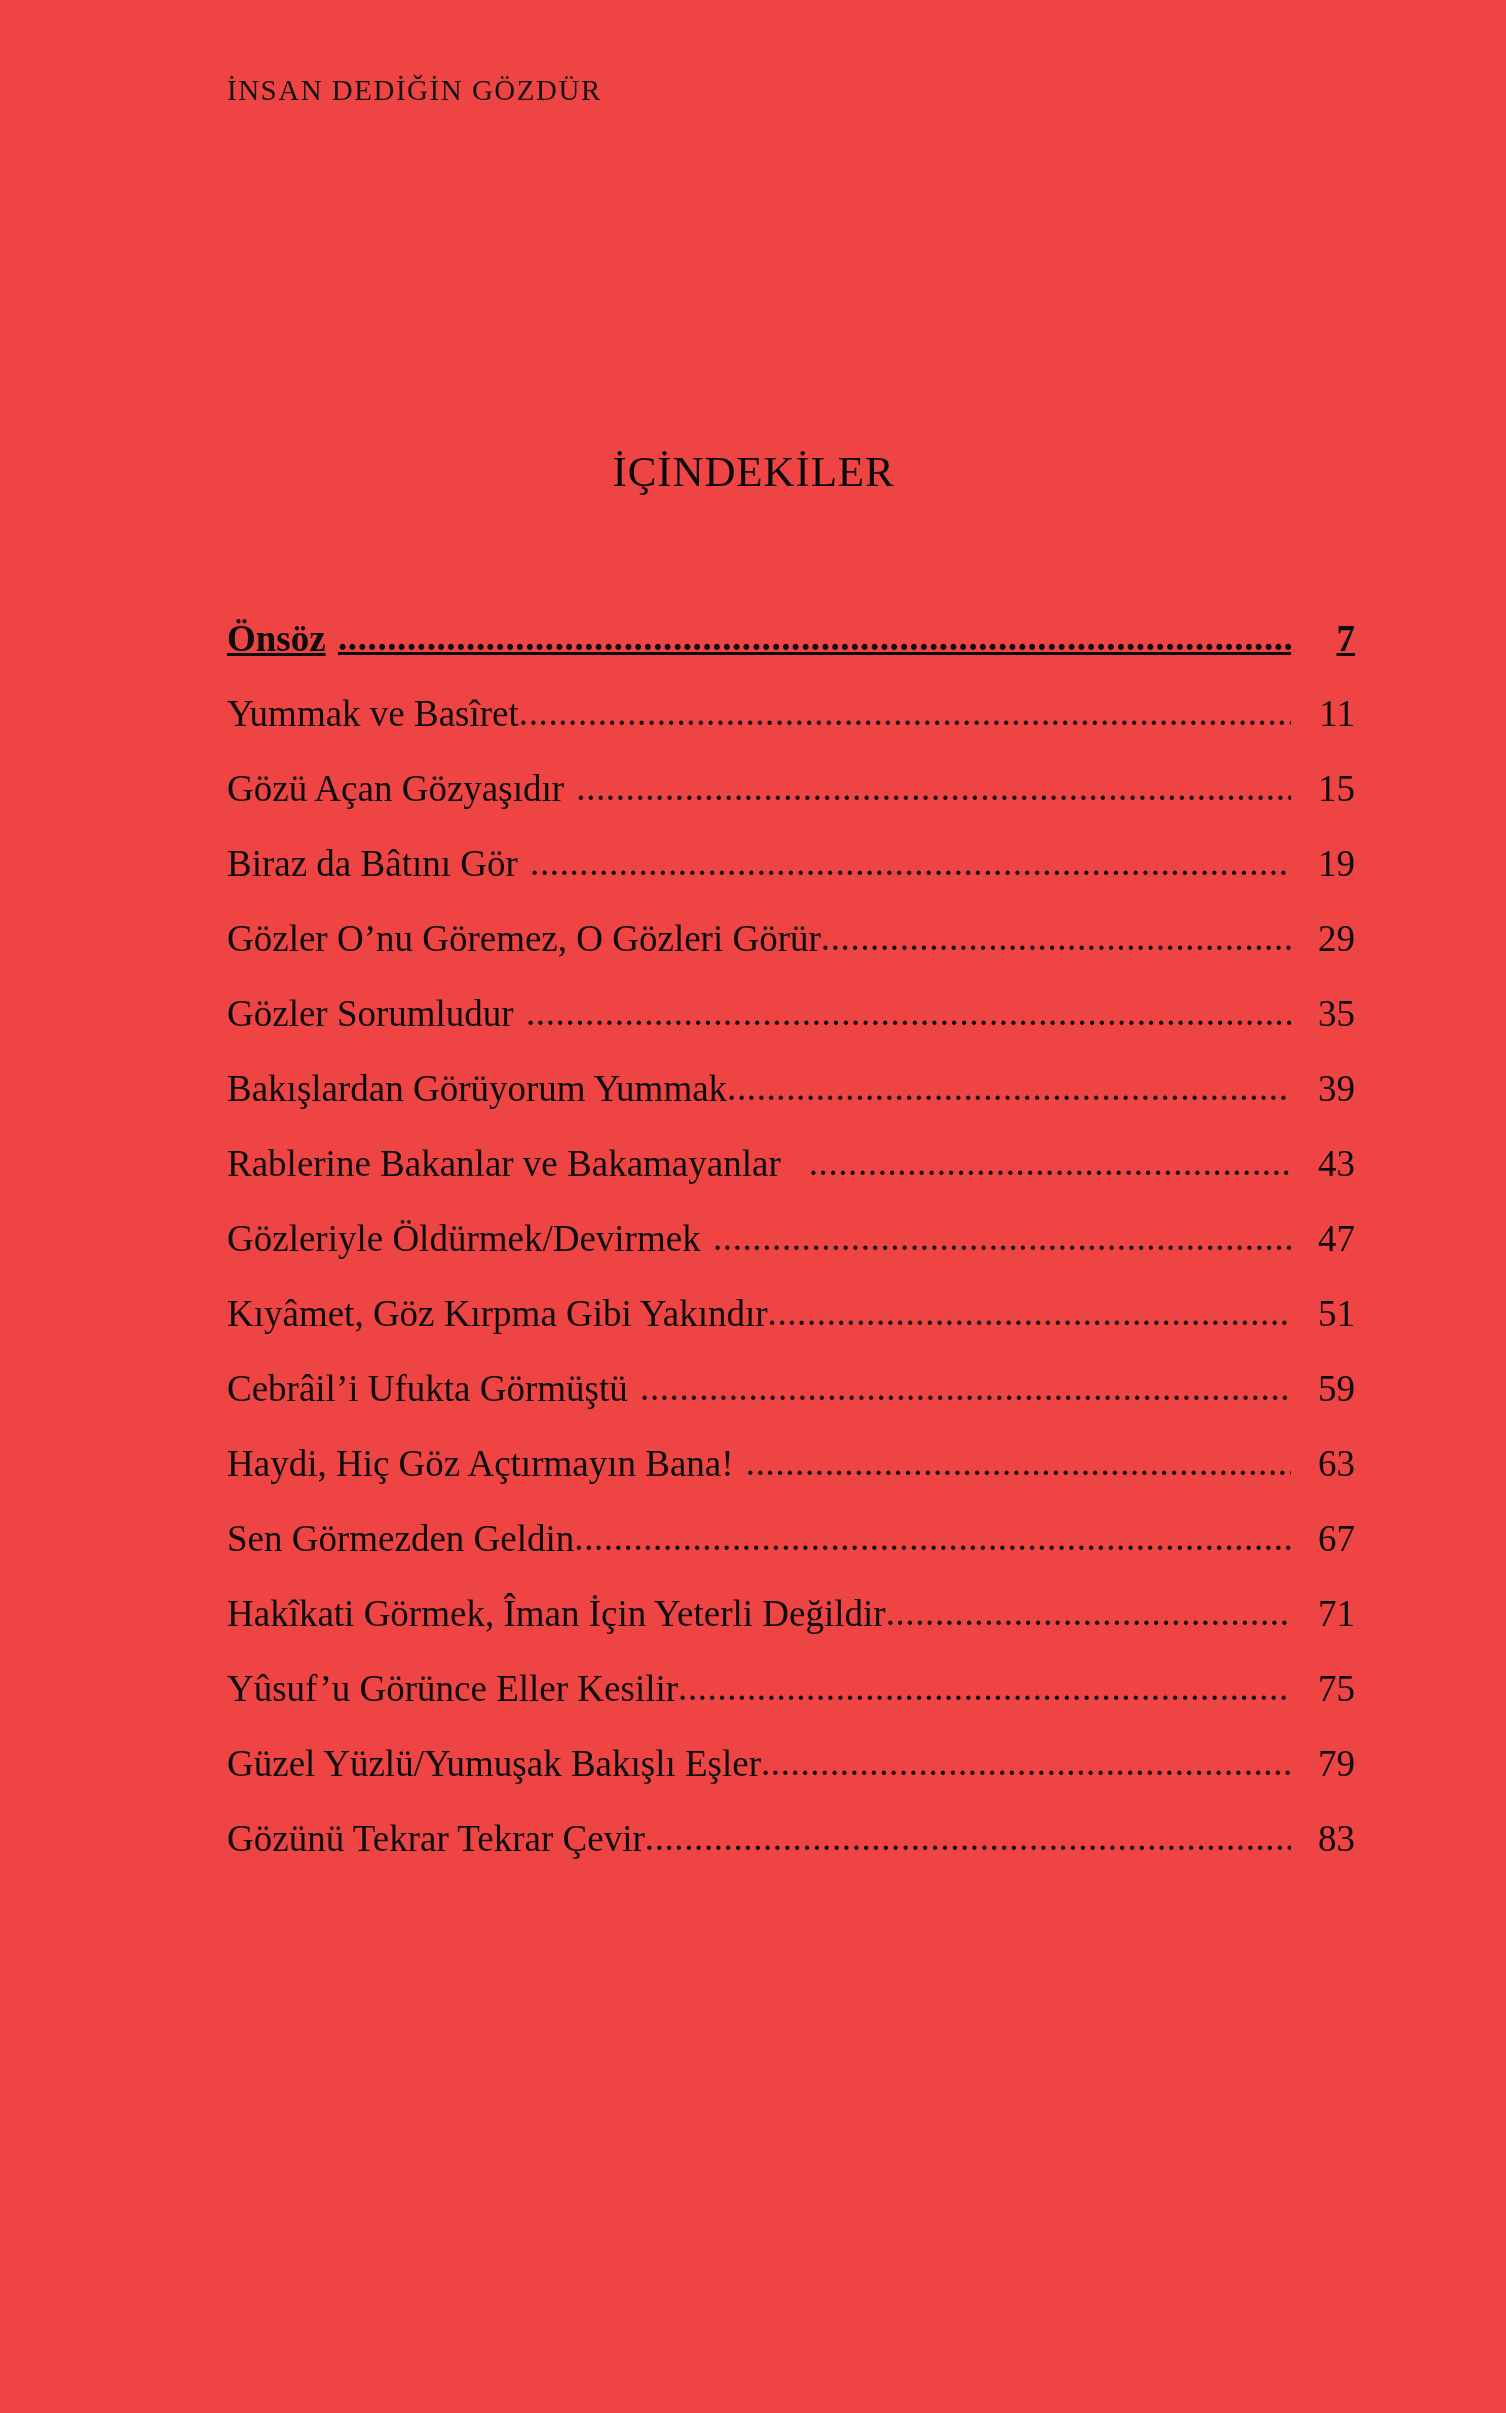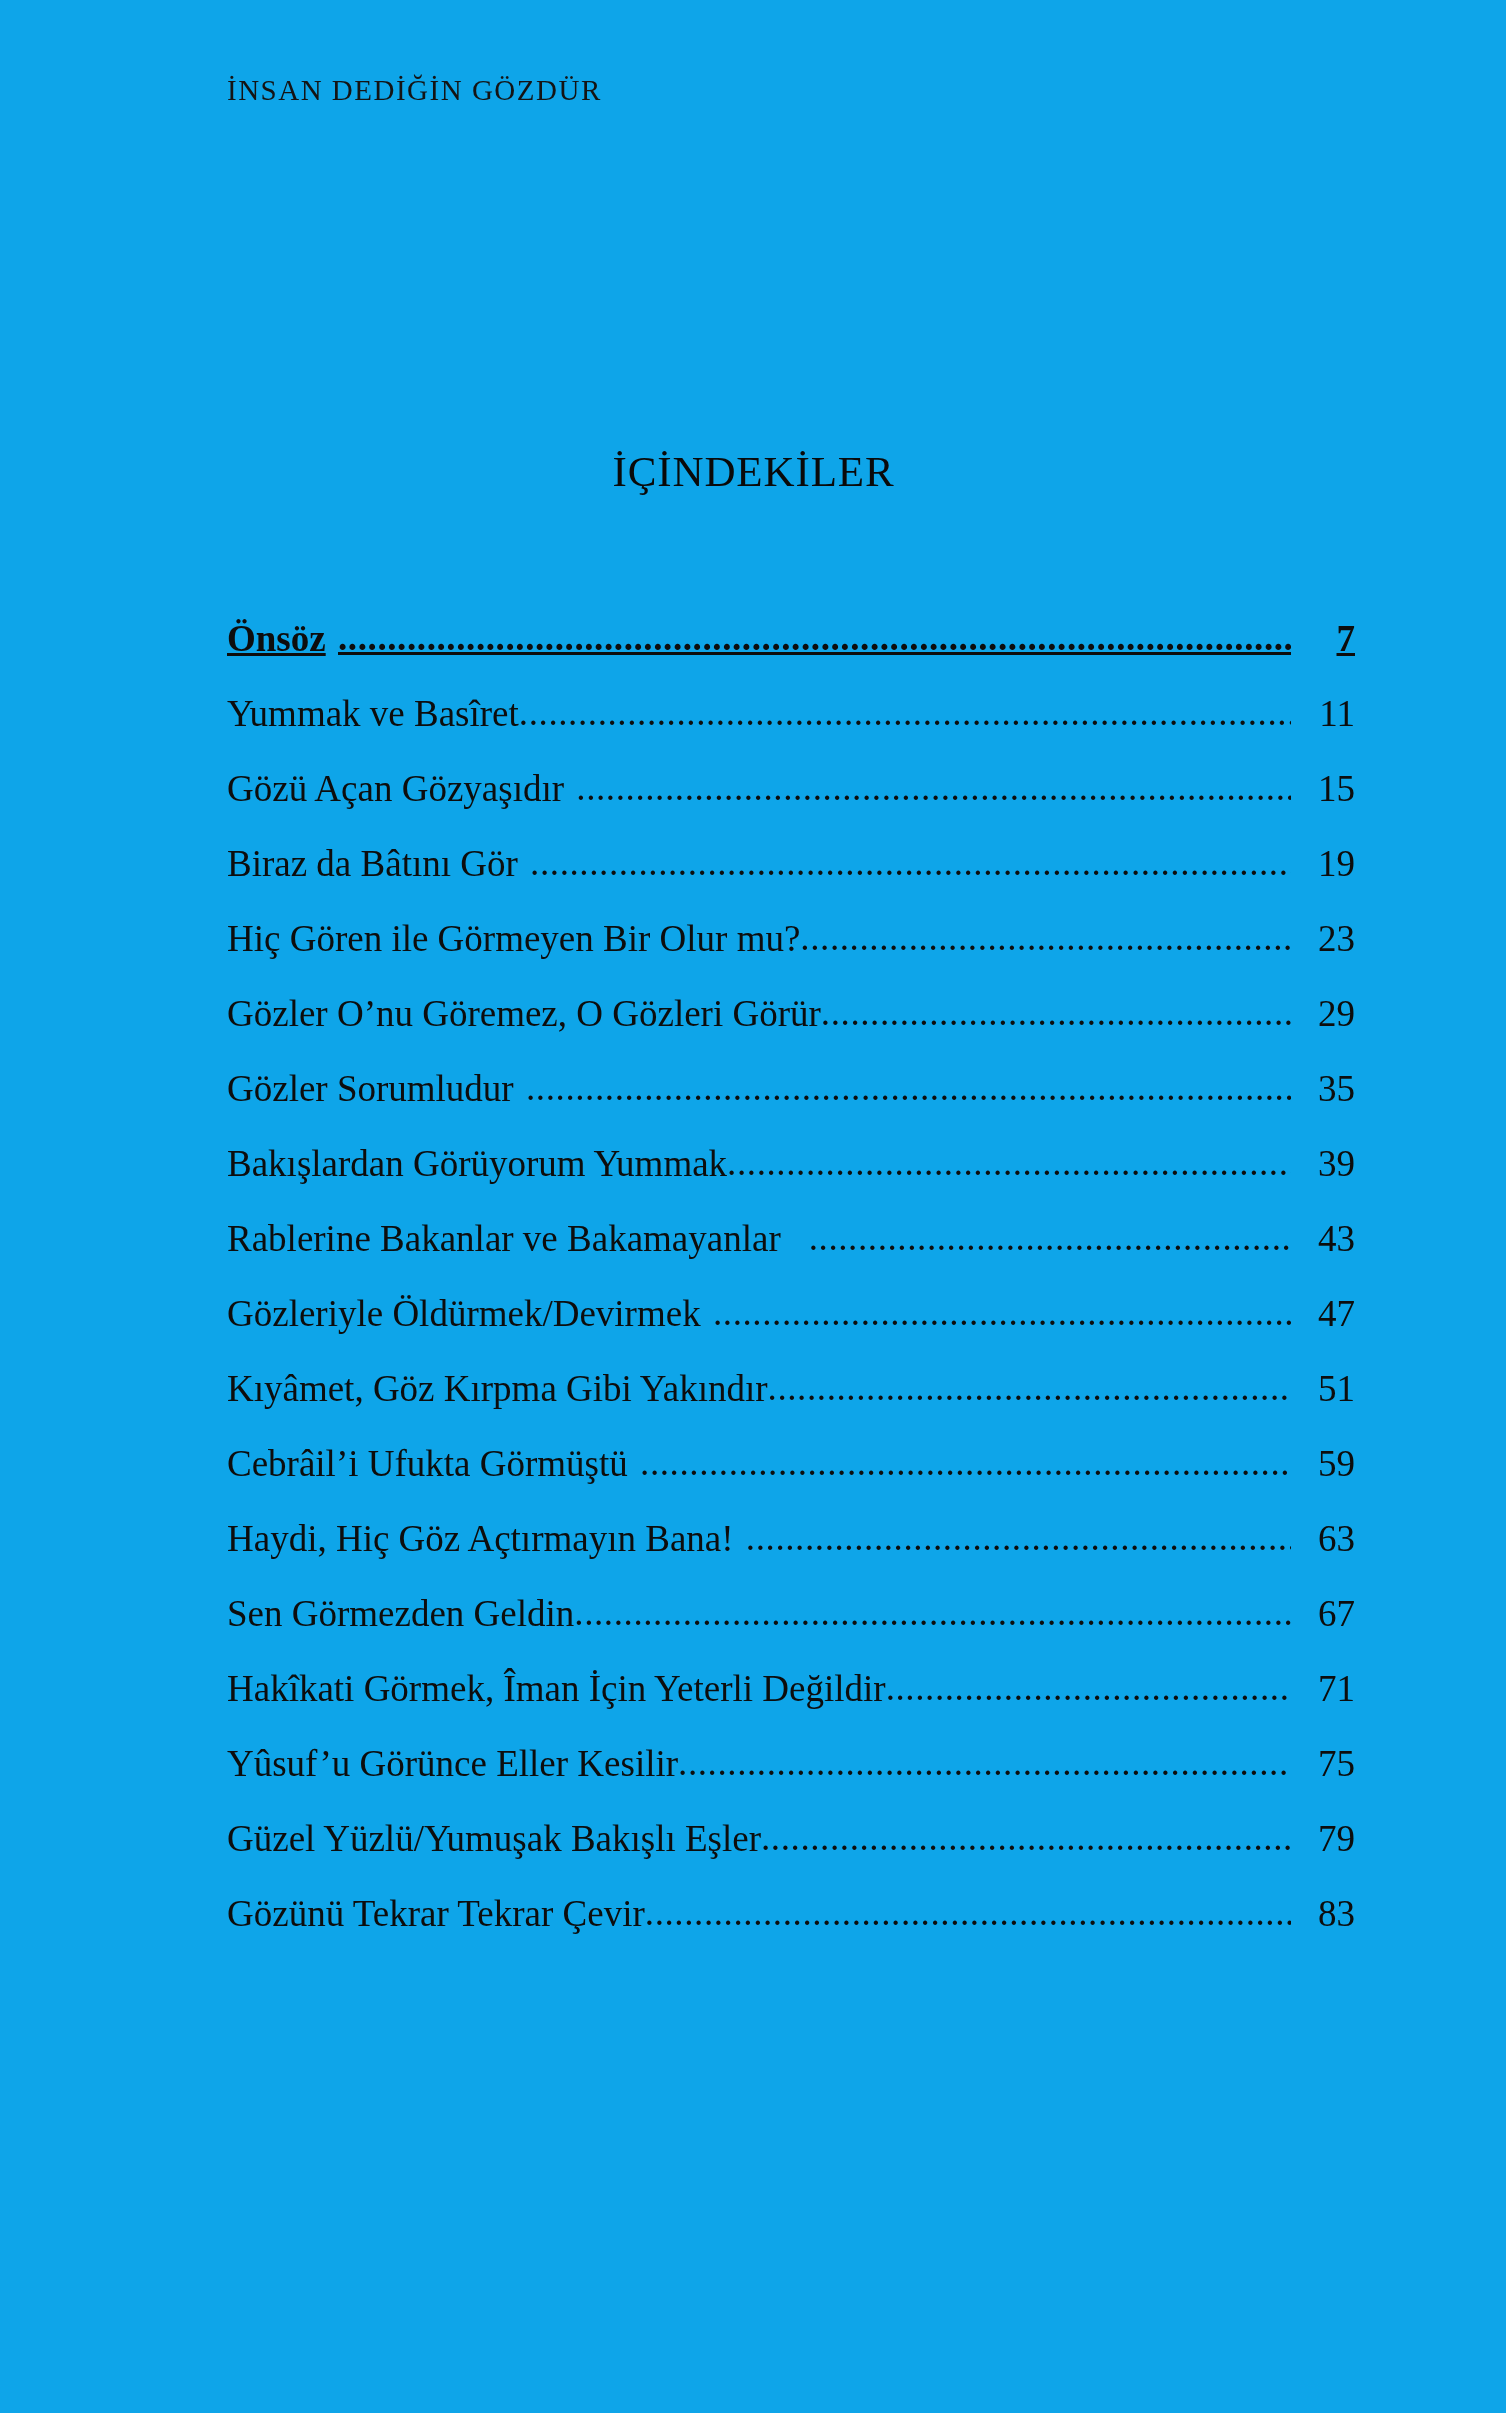--- a/index.html
+++ b/index.html
@@ -12,21 +12,21 @@
     height: 2413px;
     position: relative;
     font-family: "Liberation Serif", "DejaVu Serif", serif;
     color: #0d0d0d;
     overflow: hidden;
   }
 
   .page {
     position: absolute;
     inset: 0;
-    background: #0ea5e9;
+    background: #ef4444;
   }
 
   
   .running-header {
     position: absolute;
     left: 227px;
     top: 74px;
     font-size: 29px;
     letter-spacing: 1.5px;
     color: #141414;
@@ -132,25 +132,20 @@
         <span class="entry-label">Gözü Açan Gözyaşıdır</span>
         <span class="entry-leader"></span>
         <span class="entry-page">15</span>
       </li>
       <li class="toc-entry entry-gap-wide">
         <span class="entry-label">Biraz da Bâtını Gör</span>
         <span class="entry-leader"></span>
         <span class="entry-page">19</span>
       </li>
       <li class="toc-entry">
-        <span class="entry-label">Hiç Gören ile Görmeyen Bir Olur mu?</span>
-        <span class="entry-leader"></span>
-        <span class="entry-page">23</span>
-      </li>
-      <li class="toc-entry">
         <span class="entry-label">Gözler O’nu Göremez, O Gözleri Görür</span>
         <span class="entry-leader"></span>
         <span class="entry-page">29</span>
       </li>
       <li class="toc-entry entry-gap-wide">
         <span class="entry-label">Gözler Sorumludur</span>
         <span class="entry-leader"></span>
         <span class="entry-page">35</span>
       </li>
       <li class="toc-entry">

